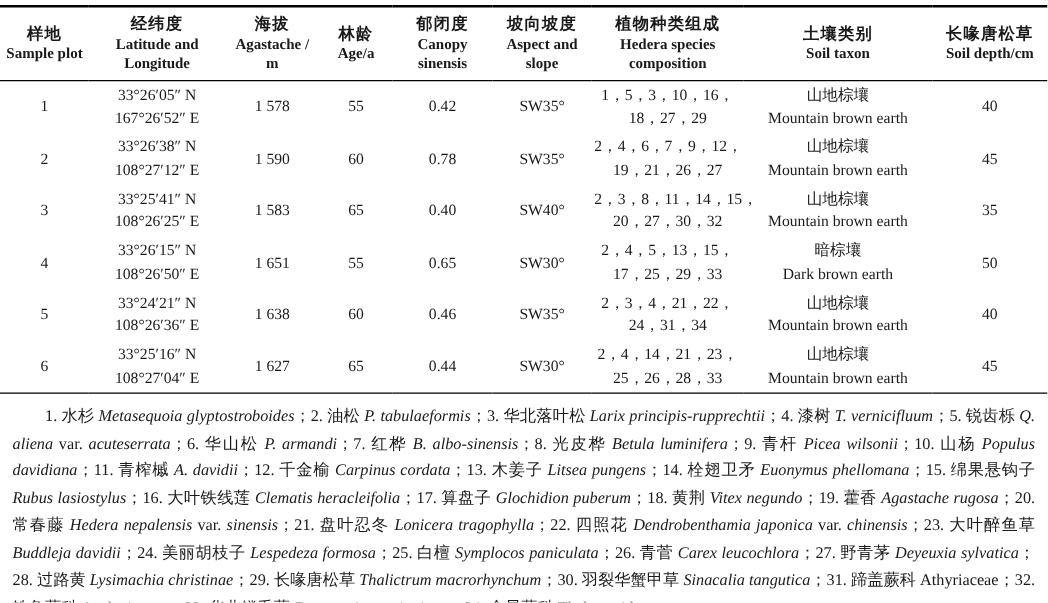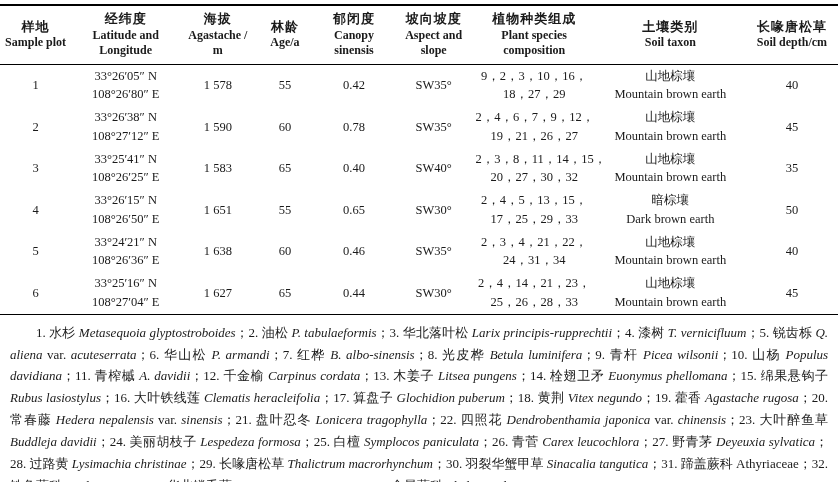--- a/index.html
+++ b/index.html
@@ -87,55 +87,55 @@
           <th class="th">
             <div class="h-cn">郁闭度</div>
             <div class="h-en">Canopy sinensis</div>
           </th>
           <th class="th">
             <div class="h-cn">坡向坡度</div>
             <div class="h-en">Aspect and slope</div>
           </th>
           <th class="th">
             <div class="h-cn">植物种类组成</div>
-            <div class="h-en">Plant species composition</div>
+            <div class="h-en">Hedera species composition</div>
           </th>
           <th class="th">
             <div class="h-cn">土壤类别</div>
             <div class="h-en">Soil taxon</div>
           </th>
           <th class="th">
             <div class="h-cn">长喙唐松草</div>
             <div class="h-en">Soil depth/cm</div>
           </th>
         </tr>
     </thead>
     <tbody>
         <tr class="row">
           <td class="td">
             <div class="line">1</div>
           </td>
           <td class="td">
             <div class="line">33°26′05″ N</div>
-            <div class="line">108°26′80″ E</div>
+            <div class="line">167°26′52″ E</div>
           </td>
           <td class="td">
             <div class="line">1 578</div>
           </td>
           <td class="td">
             <div class="line">55</div>
           </td>
           <td class="td">
             <div class="line">0.42</div>
           </td>
           <td class="td">
             <div class="line">SW35°</div>
           </td>
           <td class="td">
-            <div class="line">9，2，3，10，16，</div>
+            <div class="line">1，5，3，10，16，</div>
             <div class="line">18，27，29</div>
           </td>
           <td class="td">
             <div class="line">山地棕壤</div>
             <div class="line">Mountain brown earth</div>
           </td>
           <td class="td">
             <div class="line">40</div>
           </td>
         </tr>

